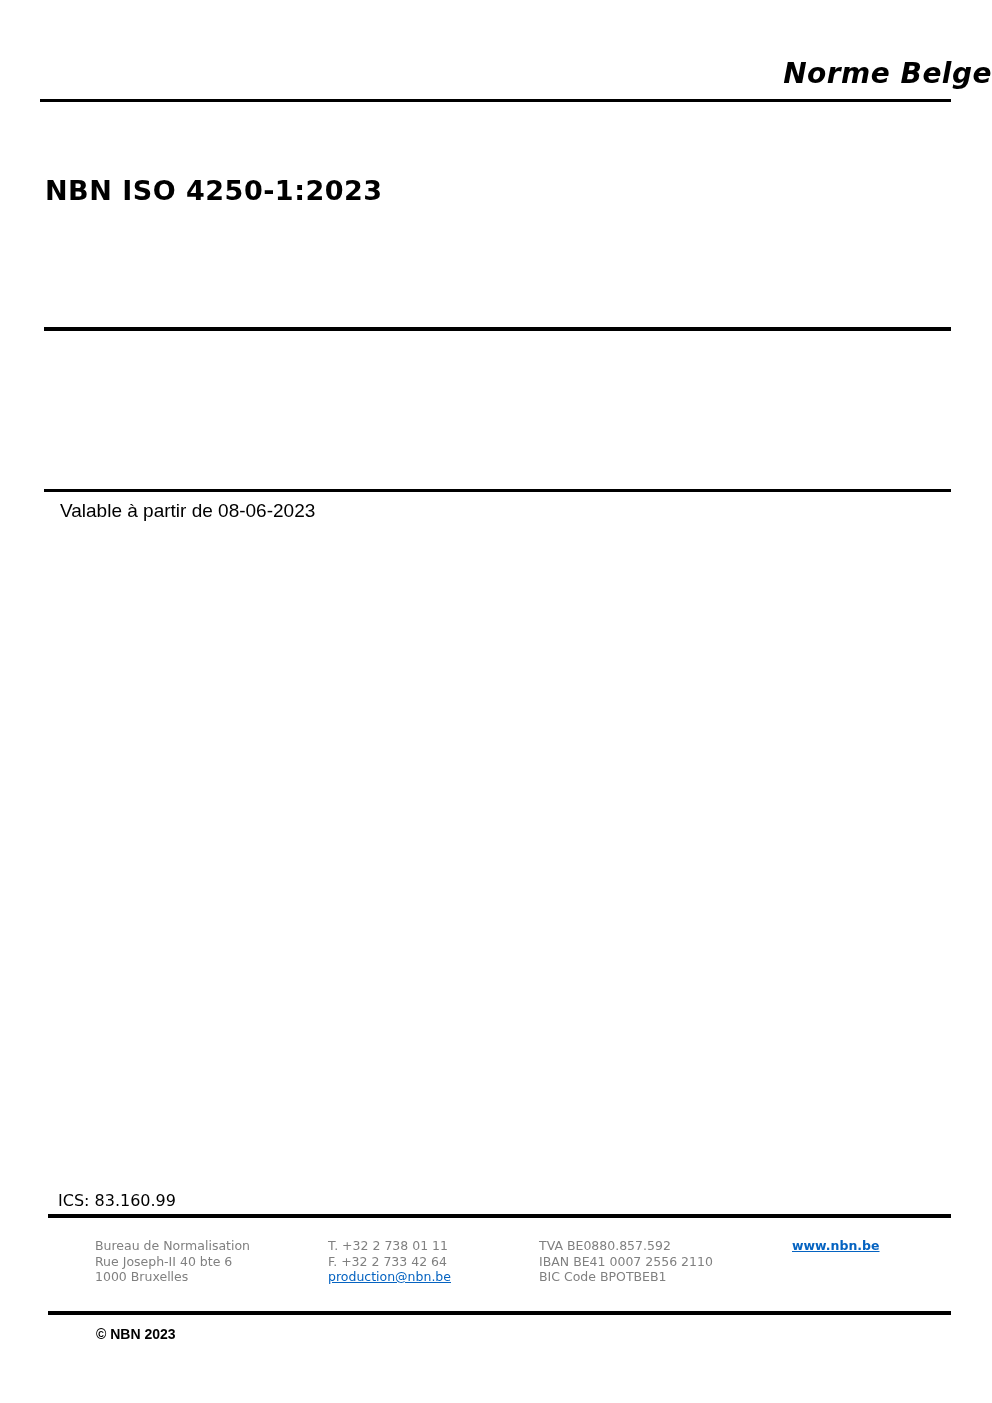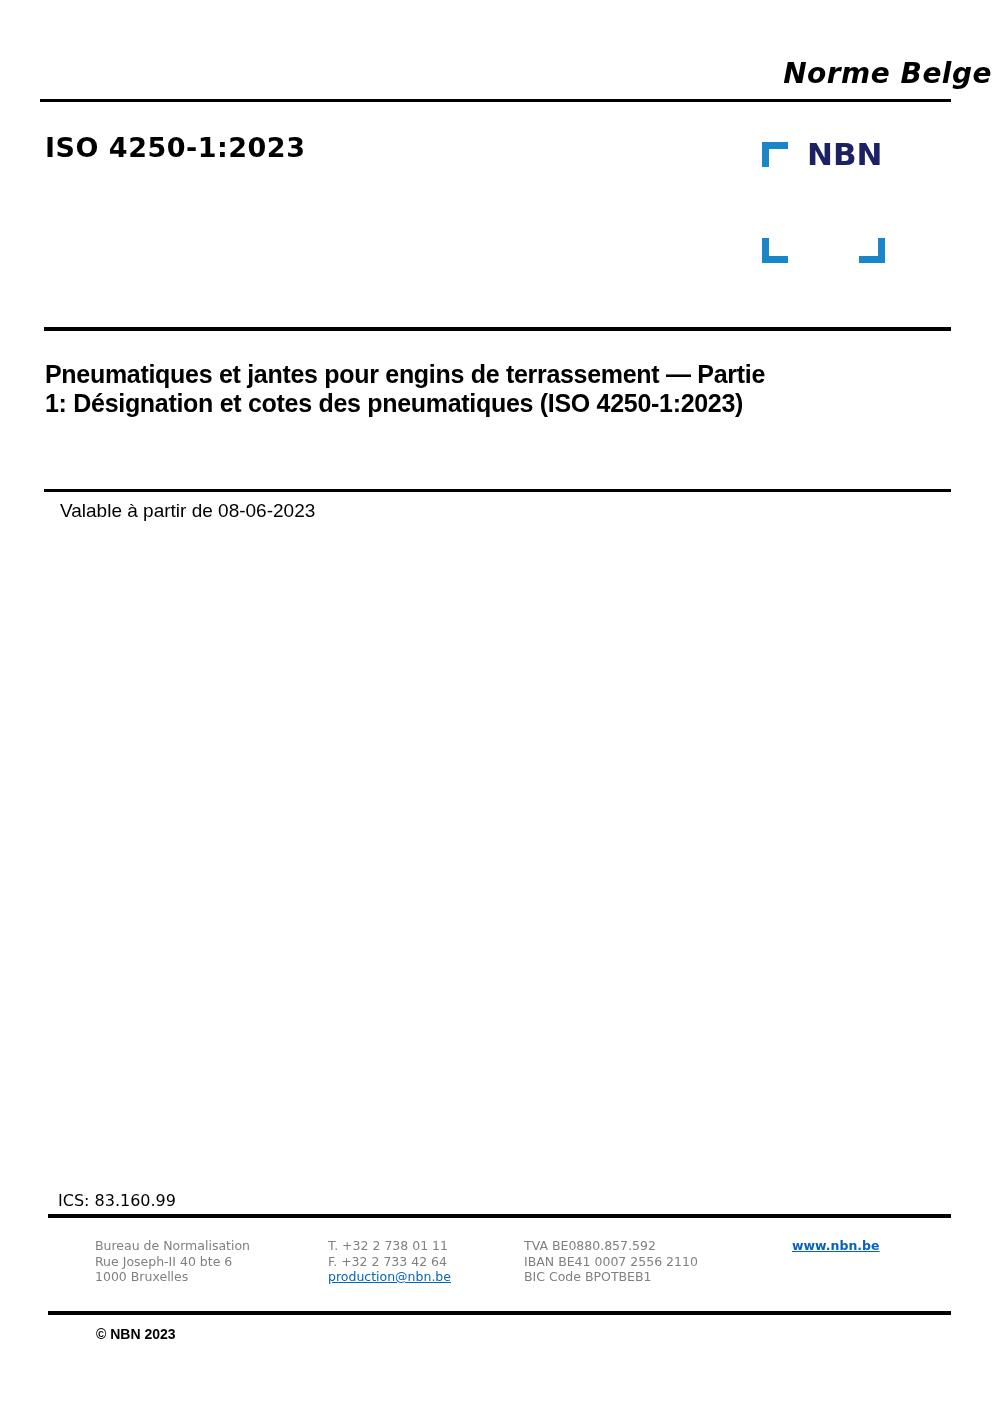--- a/index.html
+++ b/index.html
@@ -70,21 +70,21 @@
   .ics {
     position: absolute;
     left: 58px; top: 1191px;
     font-size: 16px;
   }
 
   .footer-cols { position: absolute; top: 1238px; left: 0; width: 100%; font-size: 12.5px; color: #808080; }
   .footer-col { position: absolute; top: 0; line-height: 15.5px; white-space: nowrap; }
   .col-address { left: 95px; }
   .col-contact { left: 328px; }
-  .col-bank { left: 524px; }
+  .col-bank { left: 539px; }
   .col-web { left: 767px; }
   .footer-cols a { color: #0563c1; text-decoration: underline; }
   .col-web a { font-weight: bold; margin-left: 25px; }
 
   .copyright {
     position: absolute;
     left: 58px; top: 1326px;
     font-family: "Liberation Sans", sans-serif;
     font-size: 14px;
     font-weight: bold;
@@ -93,35 +93,25 @@
 </style>
 </head>
 <body>
 
 <div class="page">
 
   <div class="header-title">Norme Belge</div>
 
   <div class="rule" style="top:99px; left:40px; width:911px; height:3px;"></div>
 
-  <div class="doc-num doc-num-1">ISO 4250-1:2023</div>
+  <div class="doc-num doc-num-2">NBN ISO 4250-1:2023</div>
 
-  <div class="logo">
-    <div class="bracket tl"></div>
-    <div class="bracket bl"></div>
-    <div class="bracket br"></div>
-    <div class="logo-text">NBN</div>
-  </div>
 
   <div class="rule" style="top:327px; left:44px; width:907px; height:4px;"></div>
 
-  <div class="main-title">
-    <div>Pneumatiques et jantes pour engins de terrassement — Partie</div>
-    <div>1: Désignation et cotes des pneumatiques (ISO 4250-1:2023)</div>
-  </div>
 
   <div class="rule" style="top:489px; left:44px; width:907px; height:3px;"></div>
 
   <div class="validity">Valable à partir de 08-06-2023</div>
 
   <div class="ics">ICS: 83.160.99</div>
 
   <div class="rule" style="top:1214px; left:48px; width:903px; height:4px;"></div>
 
   <div class="footer-cols">

